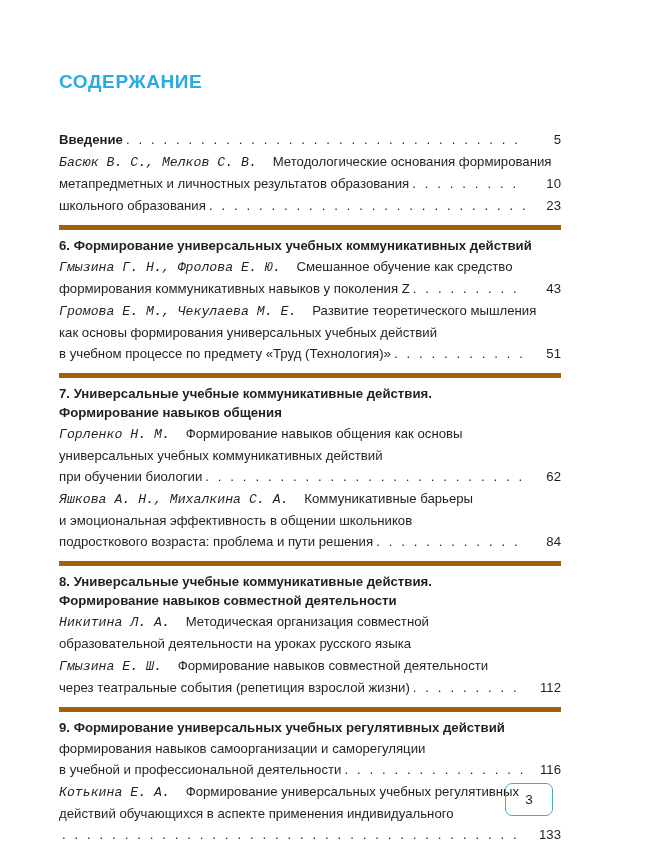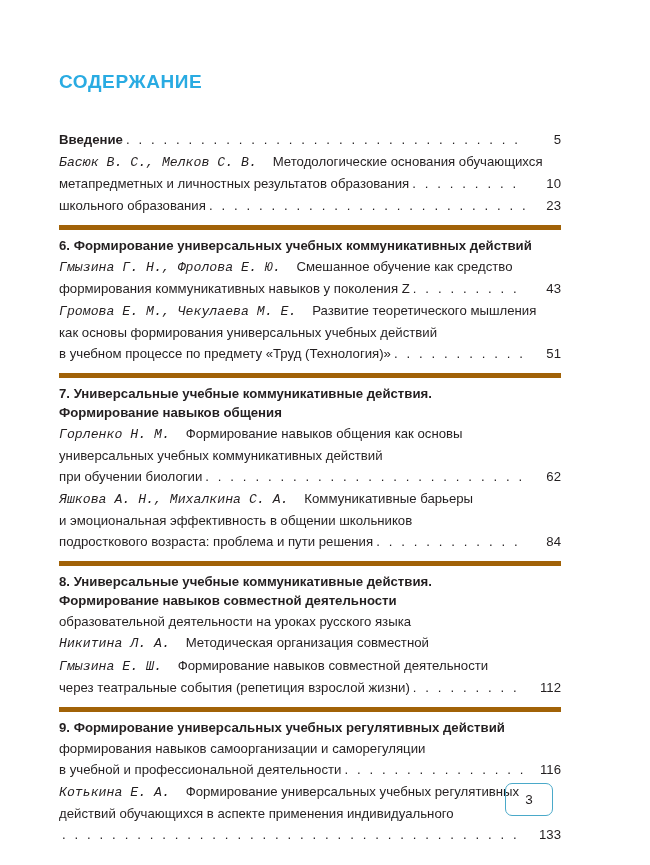--- a/index.html
+++ b/index.html
@@ -136,21 +136,21 @@
 
   <div class="toc-body">
       <div class="entry bold">
         <div class="lastline">
           <span class="tail"><span>Введение</span></span>
           <span class="leader"></span>
           <span class="pageno">5</span>
         </div>
       </div>
       <div class="entry">
-        <div class="cont"><span class="authors">Басюк В. С., Мелков С. В.</span><span>Методологические основания обучающихся</span></div>
+        <div class="cont"><span class="authors">Басюк В. С., Мелков С. В.</span><span>Методологические основания формирования</span></div>
         <div class="lastline">
           <span class="tail"><span>метапредметных и личностных результатов образования</span></span>
           <span class="leader"></span>
           <span class="pageno">10</span>
         </div>
       </div>
       <div class="entry">
         <div class="lastline">
           <span class="tail"><span>школьного образования</span></span>
           <span class="leader"></span>
@@ -197,22 +197,22 @@
           <span class="tail"><span>подросткового возраста: проблема и пути решения</span></span>
           <span class="leader"></span>
           <span class="pageno">84</span>
         </div>
       </div>
       <div class="section">
         <div class="section-head">8.  Универсальные учебные коммуникативные действия.
 Формирование навыков совместной деятельности</div>
       </div>
       <div class="entry">
+        <div class="cont"><span class="authors">Никитина Л. А.</span><span>Методическая организация совместной</span></div>
         <div class="cont"><span>образовательной деятельности на уроках русского языка</span></div>
-        <div class="cont"><span class="authors">Никитина Л. А.</span><span>Методическая организация совместной</span></div>
       </div>
       <div class="entry">
         <div class="cont"><span class="authors">Гмызина Е. Ш.</span><span>Формирование навыков совместной деятельности</span></div>
         <div class="lastline">
           <span class="tail"><span>через театральные события (репетиция взрослой жизни)</span></span>
           <span class="leader"></span>
           <span class="pageno">112</span>
         </div>
       </div>
       <div class="section">

